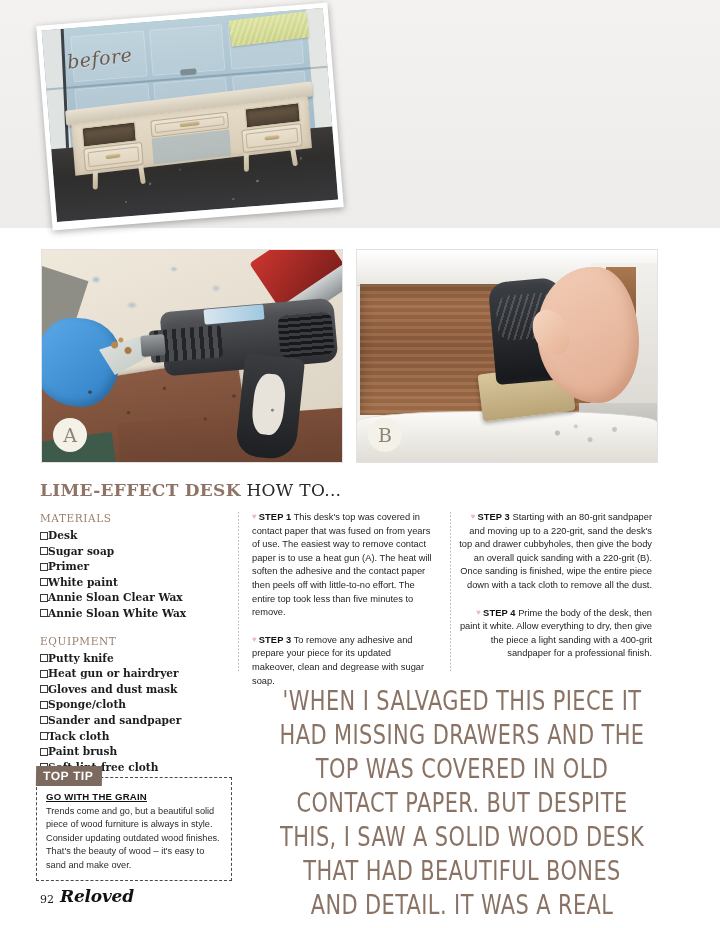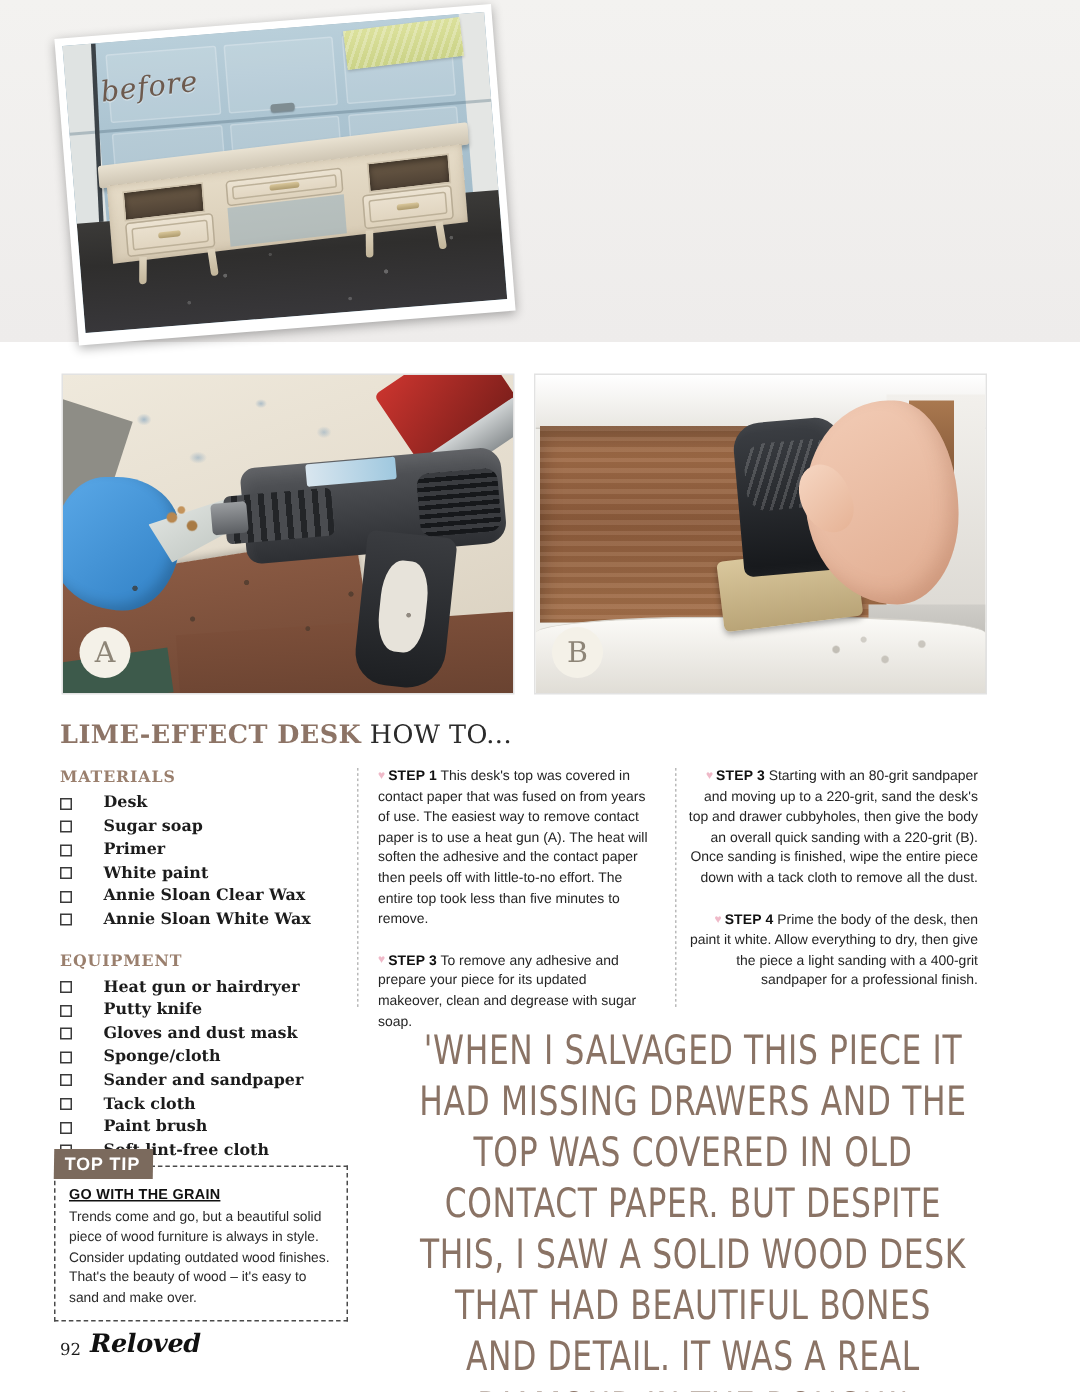--- a/index.html
+++ b/index.html
@@ -393,30 +393,30 @@
   .headline .hl-accent { color: #8d7466; }
   .headline .hl-dark   { color: #2b2b2b; font-weight: normal; }
 
   .col-left {
     position: absolute;
     left: 40px; top: 512px;
     width: 190px;
   }
   .list-head {
     font-family: "DejaVu Serif", serif;
-    font-weight: bold;
+    font-weight: normal;
     font-size: 10.5px;
     color: #9a7f6d;
     letter-spacing: .6px;
     margin-bottom: 4px;
   }
   .check-item {
     display: flex;
     align-items: flex-start;
-    gap: 21px;
+    gap: 0;
     font-family: "DejaVu Serif", serif;
     font-weight: bold;
     font-size: 10.6px;
     color: #1c1c1c;
     line-height: 15.6px;
   }
   .cbox {
     display:inline-block;
     width: 8px; height: 8px;
     border: 1px solid #3a3a3a;
@@ -661,25 +661,25 @@
       <div class="check-item">
         <span class="cbox"></span>
         <span>Annie Sloan White Wax</span>
       </div>
     </div>
   <div class="spacer-block"></div>
   <div class="list-head">EQUIPMENT</div>
   <div id="equipment-list">
       <div class="check-item">
         <span class="cbox"></span>
+        <span>Putty knife</span>
+      </div>
+      <div class="check-item">
+        <span class="cbox"></span>
         <span>Heat gun or hairdryer</span>
-      </div>
-      <div class="check-item">
-        <span class="cbox"></span>
-        <span>Putty knife</span>
       </div>
       <div class="check-item">
         <span class="cbox"></span>
         <span>Gloves and dust mask</span>
       </div>
       <div class="check-item">
         <span class="cbox"></span>
         <span>Sponge/cloth</span>
       </div>
       <div class="check-item">

